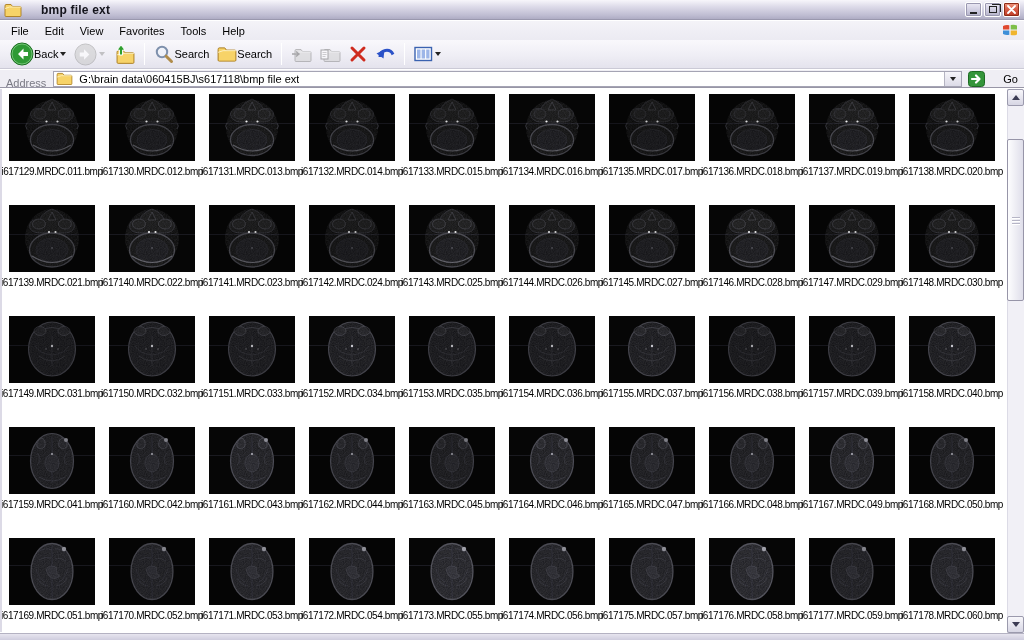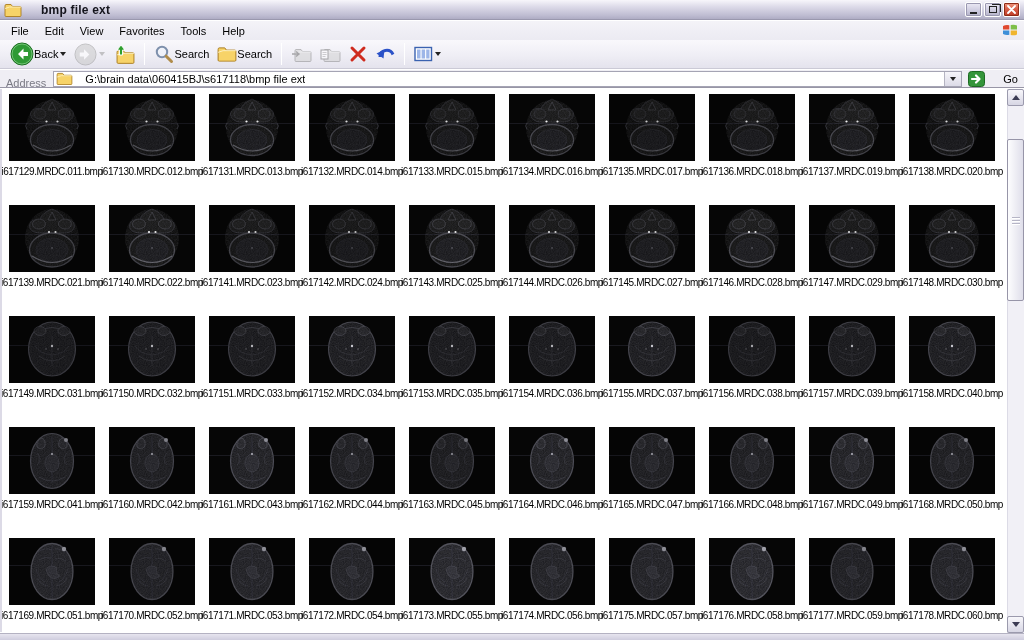--- a/index.html
+++ b/index.html
@@ -37,21 +37,21 @@
   .caret{ width:0; height:0; border-left:3px solid transparent; border-right:3px solid transparent; border-top:4px solid #222; margin-left:2px; }
   .caret.dim{ border-top-color:#9a9aa6; }
   .tsep{ width:1px; height:22px; background:#c9c8d4; border-right:1px solid #fff; margin:0 5px; }
   .disabled{ opacity:.55; filter:grayscale(1); }
 
   
   .addressbar{ position:absolute; top:70px; left:0; width:1024px; height:18px;
     background:#efeef4; border-bottom:1px solid #9896a6; display:flex; align-items:center; padding:0 4px; }
   .addr-label{ color:#7b7b85; margin:8px 7px 0 2px; }
   .combo{ flex:1; height:16px; background:#fff; border:1px solid #a5a4b4; display:flex; align-items:center; padding-left:2px; }
-  .combo .path{ margin-left:12px; white-space:nowrap; overflow:hidden; }
+  .combo .path{ margin-left:6px; white-space:nowrap; overflow:hidden; }
   .combo .drop{ margin-left:auto; width:17px; height:14px; border-left:1px solid #b5b4c2;
     background:linear-gradient(180deg,#f6f5fa,#dcdbe7); display:flex; align-items:center; justify-content:center; }
   .go{ display:flex; align-items:center; gap:18px; margin-left:6px; margin-right:2px; }
 
   
   .content{ position:absolute; top:89px; left:0; width:1024px; height:543px; background:#fff; overflow:hidden;
     border-left:2px solid #dcdae6; }
   .grid{ display:grid; grid-template-columns:repeat(10,100px); grid-auto-rows:111px; padding-top:5px; }
   .cell{ display:flex; flex-direction:column; align-items:center; }
   .thumb{ width:86px; height:67px; background:#000; }

